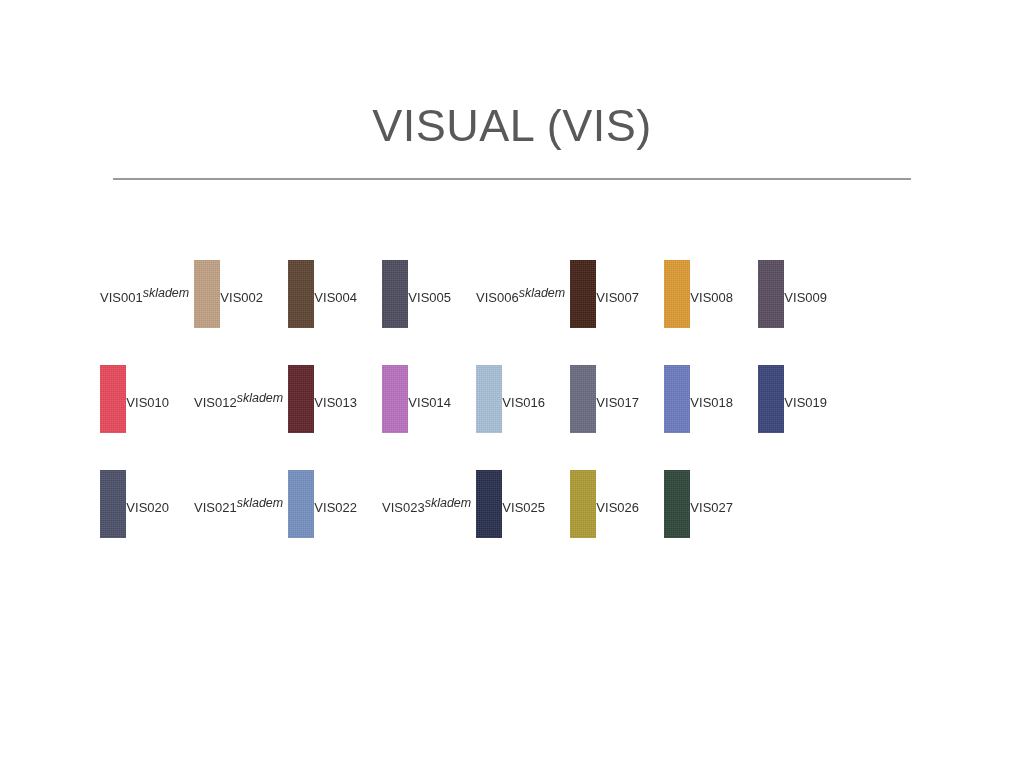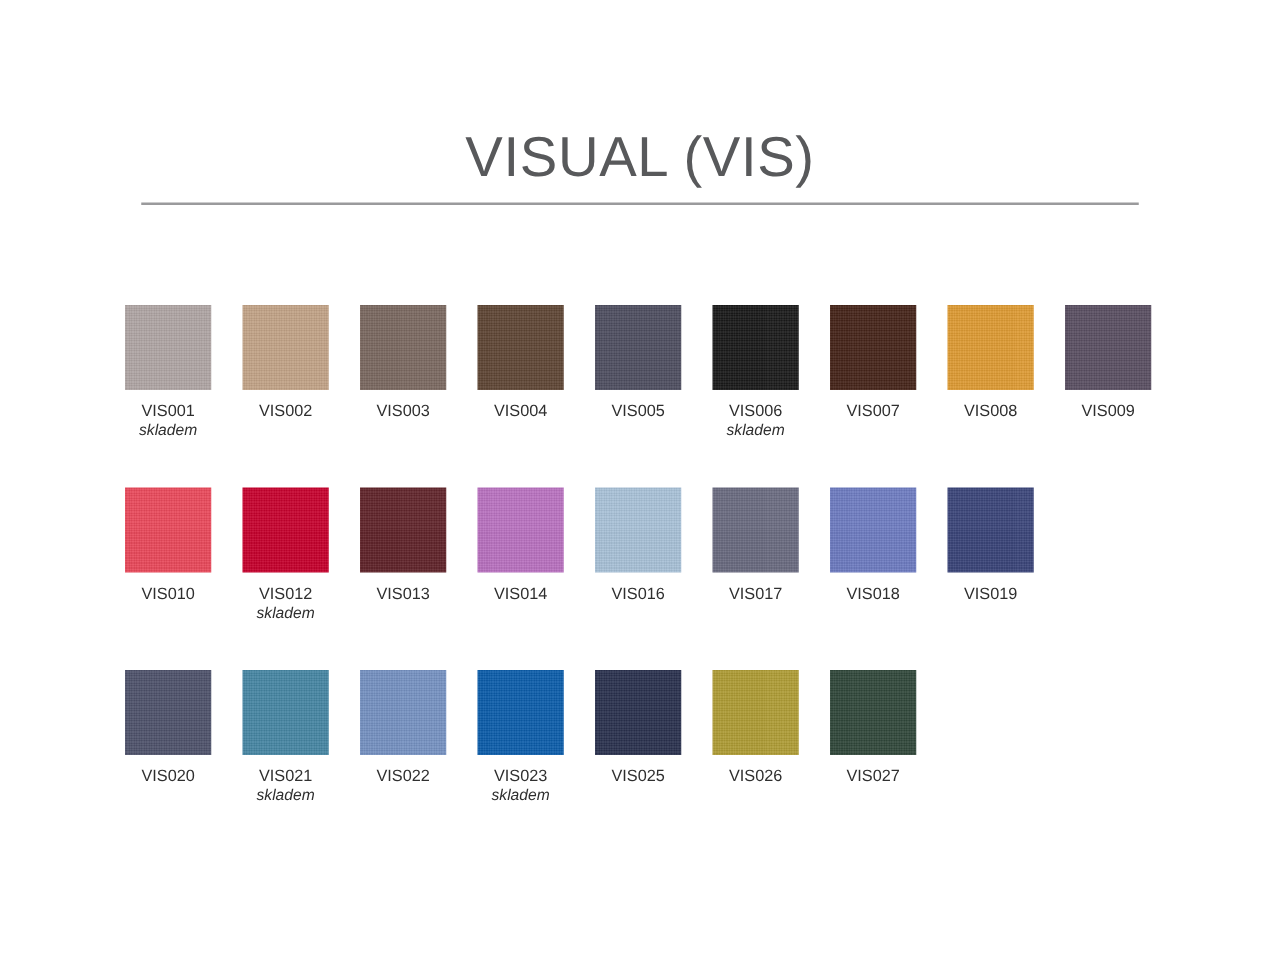--- a/index.html
+++ b/index.html
@@ -28,21 +28,21 @@
     padding: 0 113px;
   }
   .page-title {
     text-align: center;
     font-size: 45px;
     font-weight: 400;
     letter-spacing: 0.5px;
     color: #58595b;
     line-height: 1.0;
     margin: 0;
-    padding-bottom: 14px;
+    padding-bottom: 30px;
   }
   .title-rule {
     height: 2px;
     background: #9a9a9c;
     width: 100%;
   }
 
   
   .grid {
     margin-top: 80px;
@@ -50,21 +50,21 @@
   }
   .swatch-row {
     display: flex;
     align-items: flex-start;
     margin-bottom: 37px;
   }
   .swatch-cell {
     width: 69px;
     margin-right: 25px;
     display: flex;
-    flex-direction: column;
+    flex-direction: row;
     align-items: center;
   }
   .swatch-cell:last-child { margin-right: 0; justify-content: center; }
 
   .swatch-chip {
     width: 69px;
     height: 68px;
     position: relative;
     overflow: hidden;
   }
@@ -112,24 +112,20 @@
         <div class="swatch-cell">
           <div class="swatch-chip" style="background: rgb(173, 163, 162);"></div>
           <div class="swatch-code">VIS001</div>
           <div class="swatch-stock">skladem</div>
         </div>
         <div class="swatch-cell">
           <div class="swatch-chip" style="background: rgb(192, 161, 133);"></div>
           <div class="swatch-code">VIS002</div>
         </div>
         <div class="swatch-cell">
-          <div class="swatch-chip" style="background: rgb(121, 103, 95);"></div>
-          <div class="swatch-code">VIS003</div>
-        </div>
-        <div class="swatch-cell">
           <div class="swatch-chip" style="background: rgb(93, 68, 51);"></div>
           <div class="swatch-code">VIS004</div>
         </div>
         <div class="swatch-cell">
           <div class="swatch-chip" style="background: rgb(76, 76, 94);"></div>
           <div class="swatch-code">VIS005</div>
         </div>
         <div class="swatch-cell">
           <div class="swatch-chip" style="background: rgb(25, 25, 25);"></div>
           <div class="swatch-code">VIS006</div>

